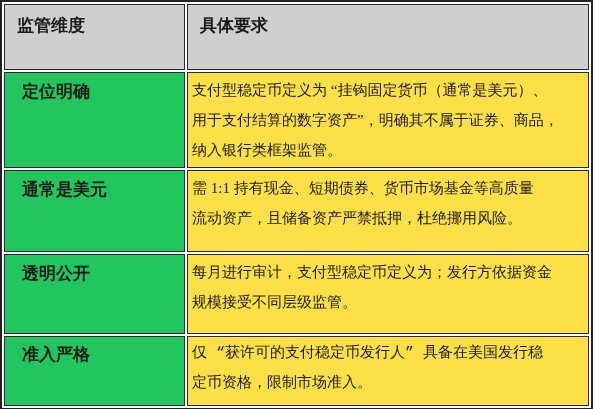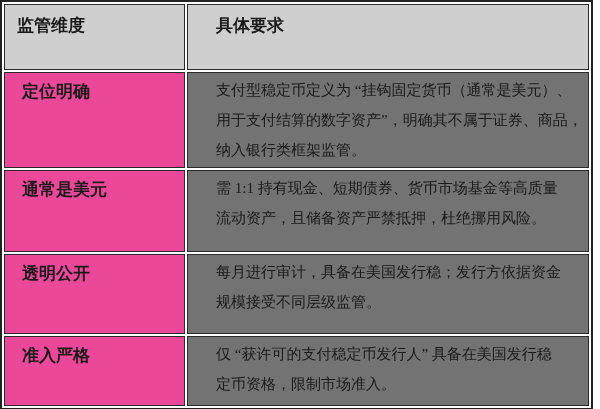--- a/index.html
+++ b/index.html
@@ -29,38 +29,38 @@
     font-size: 15px;
     line-height: 30px;
     text-align: left;
   }
   th.head-cell {
     background: #cfcfcf;
     font-size: 17px;
     font-weight: bold;
     padding: 6px 6px 2px 17px;
   }
-  th.head-cell.req { padding-left: 28px; }
+  th.head-cell.req { padding-left: 12px; }
   td.label-cell {
-    background: #ec4899;
+    background: #22c55e;
     font-size: 17px;
     font-weight: bold;
     padding: 4px 6px 2px 17px;
   }
   td.req-cell {
-    background: #737373;
-    padding: 2px 4px 2px 28px;
+    background: #fde047;
+    padding: 2px 4px 2px 4px;
     white-space: pre-line;
     word-break: break-all;
   }
   tr.h-row  th { height: 66px; padding-left: 12px; }
   tr.row-0 td { height: 90px; }
   tr.row-1 td { height: 82px; }
   tr.row-2 td { height: 80px; }
-  tr.row-3 td { height: 70px; }
+  tr.row-3 td { height: 70px; font-family: Liberation Mono, monospace; }
 </style>
 </head>
 <body>
 
 <table class="reg-table">
   <colgroup>
     <col class="c1">
     <col class="c2">
   </colgroup>
   <tbody>
@@ -74,21 +74,21 @@
 用于支付结算的数字资产”，明确其不属于证券、商品，
 纳入银行类框架监管。</td>
   </tr>
   <tr class="row-1">
     <td class="label-cell">通常是美元</td>
     <td class="req-cell">需 1:1 持有现金、短期债券、货币市场基金等高质量
 流动资产，且储备资产严禁抵押，杜绝挪用风险。</td>
   </tr>
   <tr class="row-2">
     <td class="label-cell">透明公开</td>
-    <td class="req-cell">每月进行审计，具备在美国发行稳；发行方依据资金
+    <td class="req-cell">每月进行审计，支付型稳定币定义为；发行方依据资金
 规模接受不同层级监管。</td>
   </tr>
   <tr class="row-3">
     <td class="label-cell">准入严格</td>
     <td class="req-cell">仅 “获许可的支付稳定币发行人” 具备在美国发行稳
 定币资格，限制市场准入。</td>
   </tr>
 </tbody>
   </table>
 

